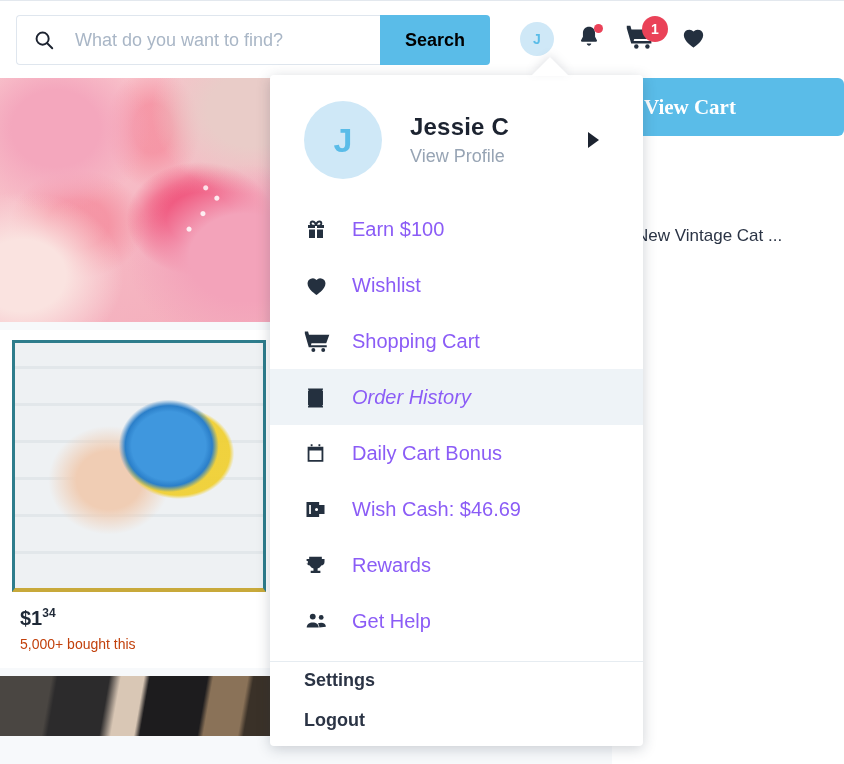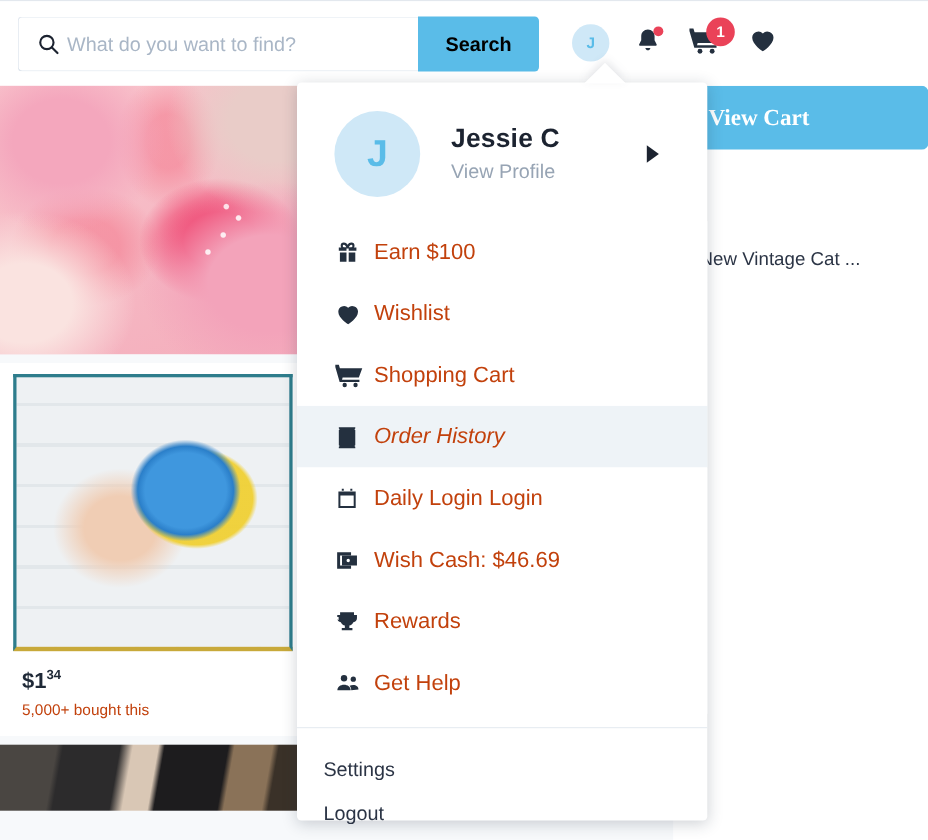--- a/index.html
+++ b/index.html
@@ -18,21 +18,21 @@
     border-top: 1px solid #e3e8ee;
   }
   .searchwrap {
     position: absolute; left: 16px; top: 14px; width: 474px; height: 50px;
     display: flex; align-items: stretch;
   }
   .searchbox {
     flex: 1; background:#fff; border:1px solid #dfe6ee;
     border-right: none;
     border-radius: 4px 0 0 4px;
-    display: flex; align-items: center; gap: 6px; padding-left: 16px;
+    display: flex; align-items: center; gap: 20px; padding-left: 16px;
   }
   .search-ic { width: 22px; height: 22px; flex: 0 0 auto; }
   .search-input {
     border: none; outline: none; background: transparent;
     font-family: "Liberation Sans", sans-serif;
     font-size: 18px; color: #2b3445; width: 100%;
   }
   .search-input::placeholder { color: #a9b6c6; }
   .search-btn {
     width: 110px; background: #5abce8; border: none; cursor: pointer;
@@ -137,24 +137,24 @@
   .dd-name { font-size: 24px; font-weight: bold; color:#1c2330; letter-spacing:.2px; }
   .dd-sub { font-size: 18px; color:#97a4b4; margin-top: 5px; }
   .tri-right { width:0;height:0;border-top:8px solid transparent;border-bottom:8px solid transparent;border-left:11px solid #1c2330; margin-right: 22px; }
 
   .menu-item {
     display:flex; align-items:center; height: 56px;
     padding-left: 34px; cursor:pointer; background:#fff;
   }
   .menu-item.active { background:#eef3f7;font-style:italic; }
   .mi-ic { width: 30px; flex: 0 0 auto; display:flex; align-items:center; justify-content:flex-start; }
-  .mi-label { font-size: 20px; color:#c2410c; margin-left: 6px; }
+  .mi-label { font-size: 20px; color:#8b5cf6; margin-left: 18px; }
 
   .dd-divider { height:1px; background:#e6ecf1; margin-top: 12px; }
-  .plain-item { height: 40px; display:flex; align-items:flex-end; padding-left: 24px; cursor:pointer; }
+  .plain-item { height: 40px; display:flex; align-items:flex-start; padding-left: 34px; cursor:pointer;font-weight:bold; }
   .plain-item:first-of-type { margin-top: 8px; }
   .plain-label { font-size: 18px; color:#2b3445; }
 </style>
 </head>
 <body>
 
 <div id="stage">
 
   <div class="page-bg"></div>
 
@@ -272,21 +272,21 @@
           </span>
           <span class="mi-label">Order History</span>
         </div>
         <div class="menu-item">
           <span class="mi-ic">
             <svg viewBox="0 0 24 24" width="23" height="23" fill="#24303f">
               <path d="M7 2.4h1.9v2H7zm8.1 0H17v2h-1.9z"></path>
               <path d="M3.8 5h16.4v15.6H3.8zm1.9 3.9v9.8h12.6V8.9z"></path>
             </svg>
           </span>
-          <span class="mi-label">Daily Login Login</span>
+          <span class="mi-label">Daily Cart Bonus</span>
         </div>
         <div class="menu-item">
           <span class="mi-ic">
             <svg viewBox="0 0 24 24" width="23" height="23" fill="#24303f">
               <path d="M2.6 4.2h13.2v3.1H5.4v9.4h10.4v3.1H2.6z"></path>
               <path d="M7.2 7.3h14.2v9.4H7.2zm5.9 3.1a1.6 1.6 0 1 0 0 3.2 1.6 1.6 0 0 0 0-3.2z"></path>
             </svg>
           </span>
           <span class="mi-label">Wish Cash: $46.69</span>
         </div>

